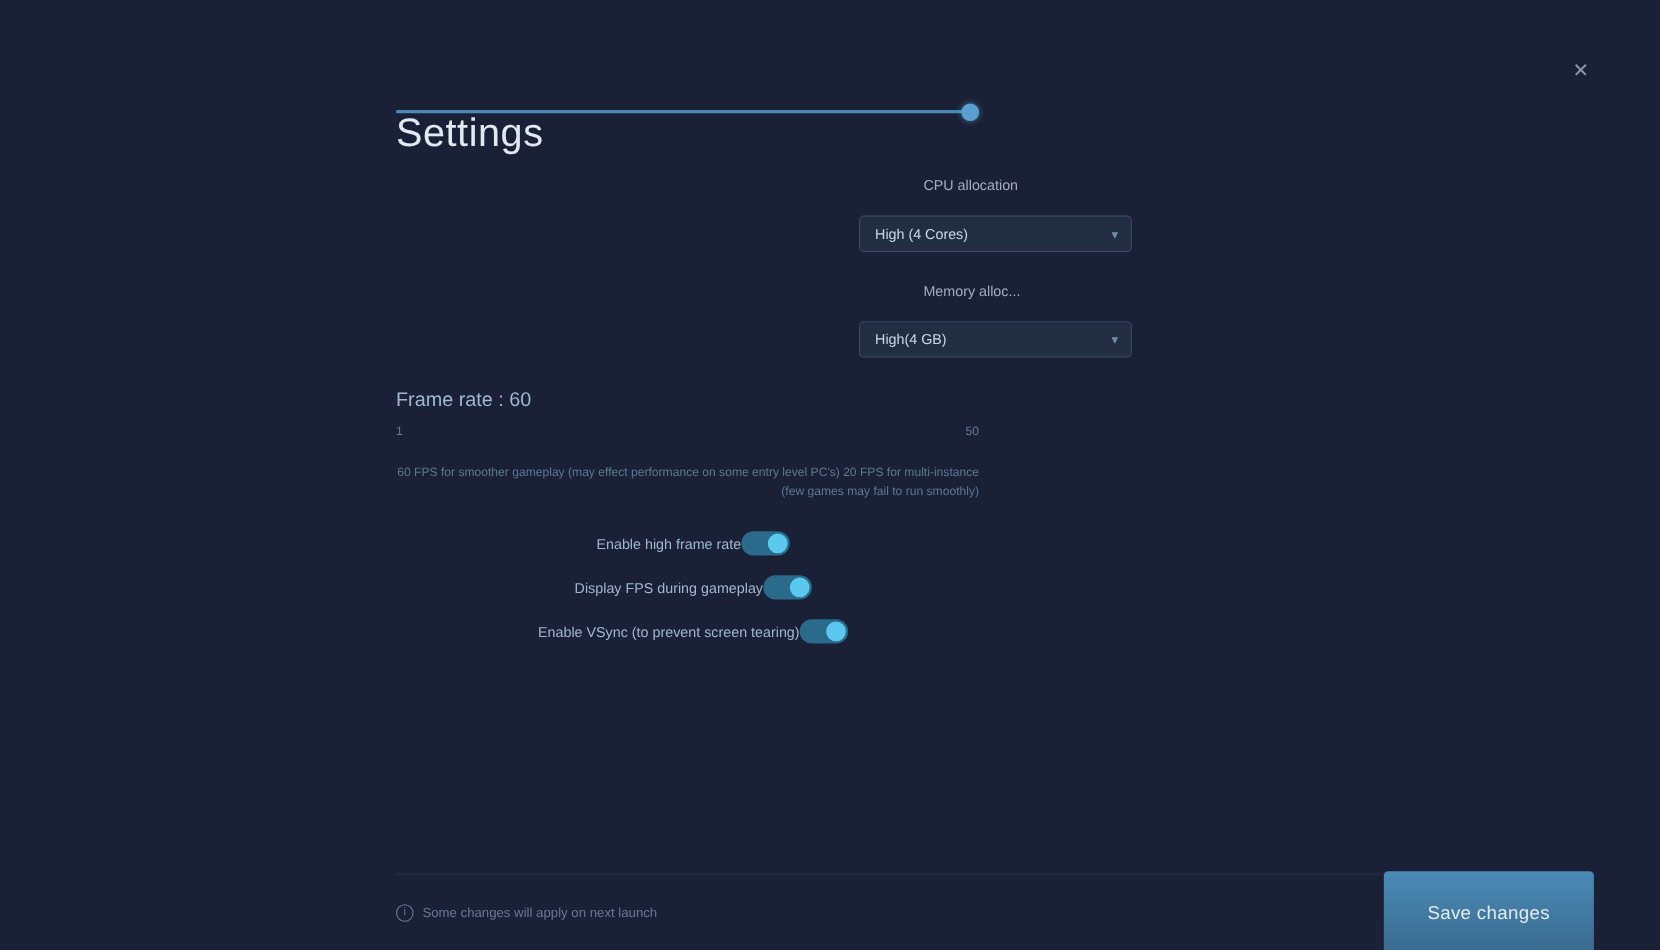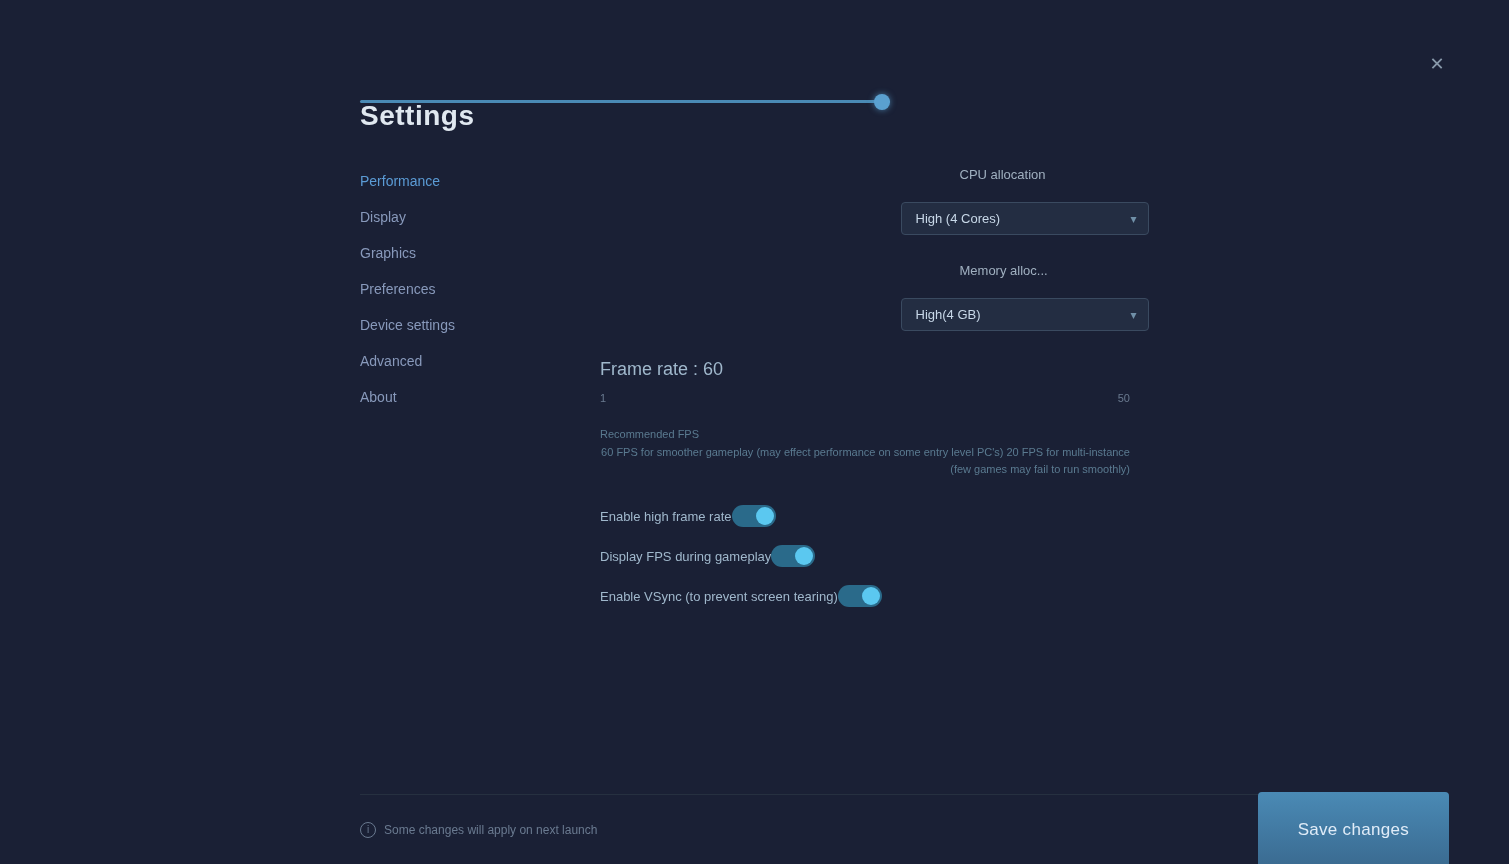--- a/index.html
+++ b/index.html
@@ -32,24 +32,24 @@
 
     .settings-container {
       position: absolute;
       top: 100px;
       left: 360px;
       right: 60px;
       bottom: 60px;
     }
 
     .settings-title {
-      font-size: 28px;
-      font-weight: 700;
+      font-size: 36px;
+      font-weight: 400;
       color: #e0e8f0;
-      margin-bottom: 35px;
+      margin-bottom: 19px;
       letter-spacing: 0.5px;
     }
 
     .settings-layout {
       display: flex;
       gap: 80px;
     }
 
     
     .sidebar {
@@ -178,21 +178,21 @@
       color: #5a7a90;
       line-height: 1.5;
       max-width: 530px;
       text-align: right;
     }
 
     
     .toggle-row {
       display: flex;
       align-items: center;
-      justify-content: flex-start;
+      justify-content: center;
       margin-bottom: 18px;
       max-width: 540px;
     }
 
     .toggle-label {
       font-size: 13px;
       color: #a0b8cc;
     }
 
     .toggle {
@@ -320,29 +320,20 @@
 </head>
 <body>
 
 <button class="close-btn" title="Close">✕</button>
 
 <div class="settings-container">
   <h1 class="settings-title">Settings</h1>
 
   <div class="settings-layout">
 
-    <nav class="sidebar">
-      <div class="sidebar-item active">Performance</div>
-      <div class="sidebar-item">Display</div>
-      <div class="sidebar-item">Graphics</div>
-      <div class="sidebar-item">Preferences</div>
-      <div class="sidebar-item">Device settings</div>
-      <div class="sidebar-item">Advanced</div>
-      <div class="sidebar-item">About</div>
-    </nav>
 
     <div class="main-content">
 
       <div class="setting-row">
         <span class="setting-label">CPU allocation</span>
         <div class="select-wrapper">
           <select class="select-dropdown">
             <option>High (4 Cores)</option>
             <option>Medium (2 Cores)</option>
             <option>Low (1 Core)</option>
@@ -366,21 +357,20 @@
       <div class="frame-rate-section">
         <div class="frame-rate-label">Frame rate : 60</div>
         <input type="range" class="custom-slider" min="1" max="60" value="60" style="display: block; width: 530px; margin-bottom: 6px; background: linear-gradient(to right, rgb(74, 138, 181) 100%, rgb(58, 74, 96) 100%);">
         <div class="slider-labels" style="width:530px;">
           <span>1</span>
           <span>50</span>
         </div>
       </div>
 
       <div class="recommended-section">
-        <div class="recommended-title">Recommended FPS</div>
         <div class="recommended-text">60 FPS for smoother gameplay (may effect performance on some entry level PC's) 20 FPS for multi-instance (few games may fail to run smoothly)</div>
       </div>
 
       <div class="toggle-row">
         <span class="toggle-label">Enable high frame rate</span>
         <label class="toggle">
           <input type="checkbox" checked="" style="">
           <span class="toggle-slider"></span>
         </label>
       </div>

